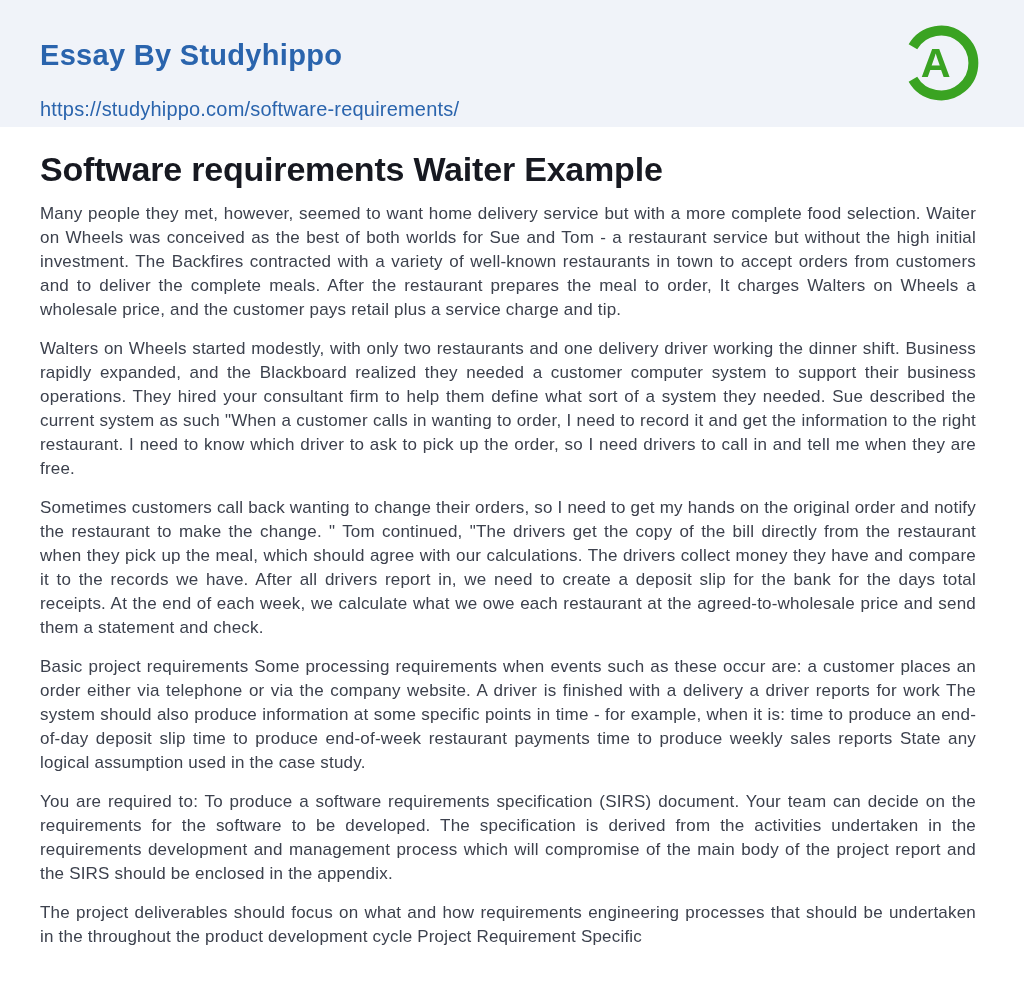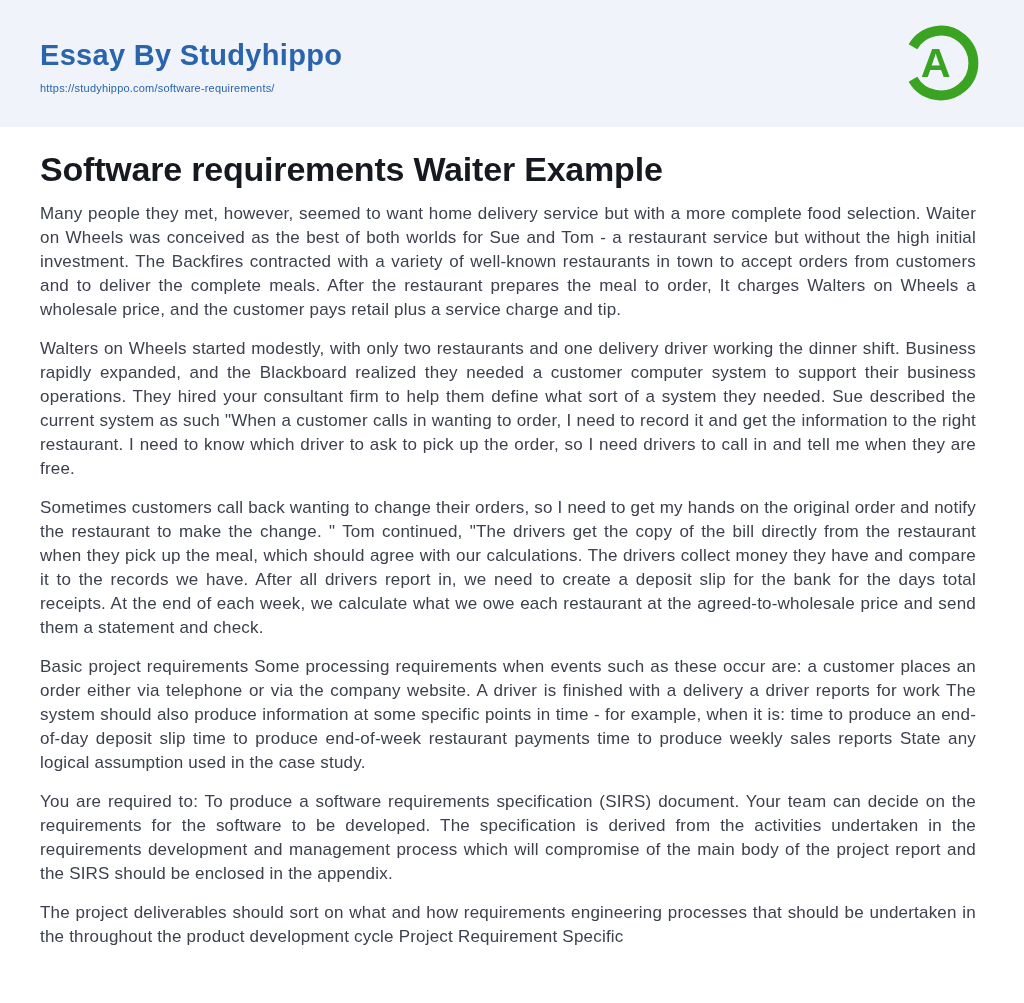--- a/index.html
+++ b/index.html
@@ -28,22 +28,22 @@
   .site-title {
     color: var(--link_blue, #2a64ad);
     font-size: 29px;
     font-weight: bold;
     letter-spacing: 0.3px;
     line-height: 1;
   }
   .site-url {
     display: block;
     color: var(--link_blue, #2a64ad);
-    font-size: 11px;
-    margin-top: 12px;
+    font-size: 20px;
+    margin-top: 28px;
     text-decoration: none;
     letter-spacing: 0.2px;
   }
   .logo {
     margin-top: 18px;
     width: 90px;
     height: 90px;
     flex: 0 0 auto;
   }
   .logo path {
@@ -88,15 +88,15 @@
 </header>
 
 <main class="content">
   <h1 class="article-title">Software requirements Waiter Example</h1>
   <div class="essay">
     <p>Many people they met, however, seemed to want home delivery service but with a more complete food selection. Waiter on Wheels was conceived as the best of both worlds for Sue and Tom - a restaurant service but without the high initial investment. The Backfires contracted with a variety of well-known restaurants in town to accept orders from customers and to deliver the complete meals. After the restaurant prepares the meal to order, It charges Walters on Wheels a wholesale price, and the customer pays retail plus a service charge and tip.</p>
     <p>Walters on Wheels started modestly, with only two restaurants and one delivery driver working the dinner shift. Business rapidly expanded, and the Blackboard realized they needed a customer computer system to support their business operations. They hired your consultant firm to help them define what sort of a system they needed. Sue described the current system as such "When a customer calls in wanting to order, I need to record it and get the information to the right restaurant. I need to know which driver to ask to pick up the order, so I need drivers to call in and tell me when they are free.</p>
     <p>Sometimes customers call back wanting to change their orders, so I need to get my hands on the original order and notify the restaurant to make the change. " Tom continued, "The drivers get the copy of the bill directly from the restaurant when they pick up the meal, which should agree with our calculations. The drivers collect money they have and compare it to the records we have. After all drivers report in, we need to create a deposit slip for the bank for the days total receipts. At the end of each week, we calculate what we owe each restaurant at the agreed-to-wholesale price and send them a statement and check.</p>
     <p>Basic project requirements Some processing requirements when events such as these occur are: a customer places an order either via telephone or via the company website. A driver is finished with a delivery a driver reports for work The system should also produce information at some specific points in time - for example, when it is: time to produce an end-of-day deposit slip time to produce end-of-week restaurant payments time to produce weekly sales reports State any logical assumption used in the case study.</p>
     <p>You are required to: To produce a software requirements specification (SIRS) document. Your team can decide on the requirements for the software to be developed. The specification is derived from the activities undertaken in the requirements development and management process which will compromise of the main body of the project report and the SIRS should be enclosed in the appendix.</p>
-    <p>The project deliverables should sort on what and how requirements engineering processes that should be undertaken in the throughout the product development cycle Project Requirement Specific</p>
+    <p>The project deliverables should focus on what and how requirements engineering processes that should be undertaken in the throughout the product development cycle Project Requirement Specific</p>
   </div>
 </main>
 
 </body></html>

